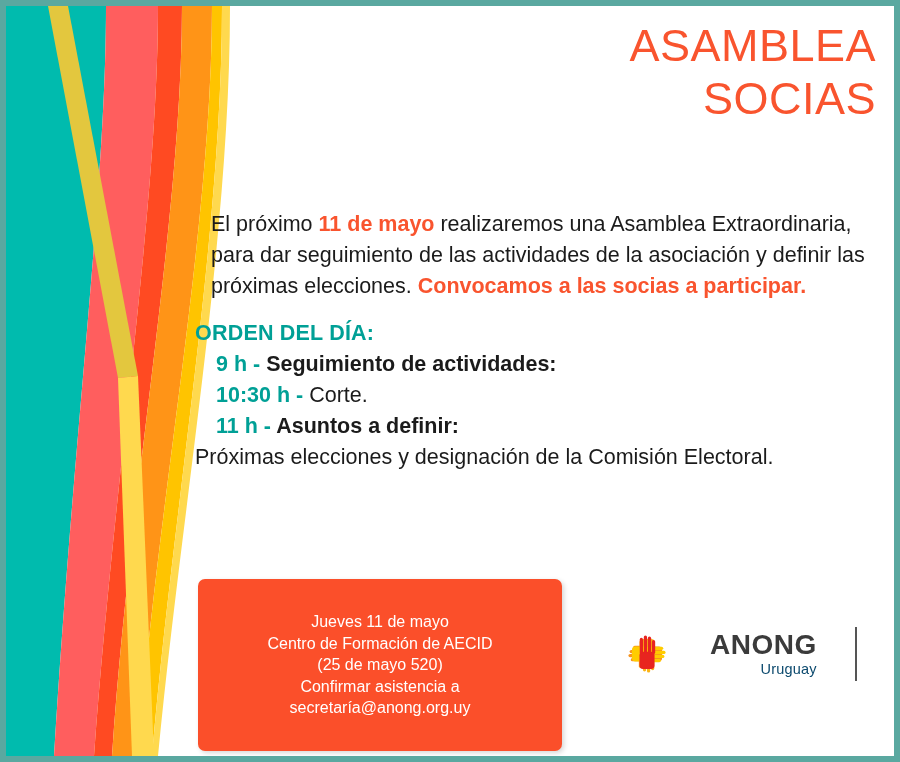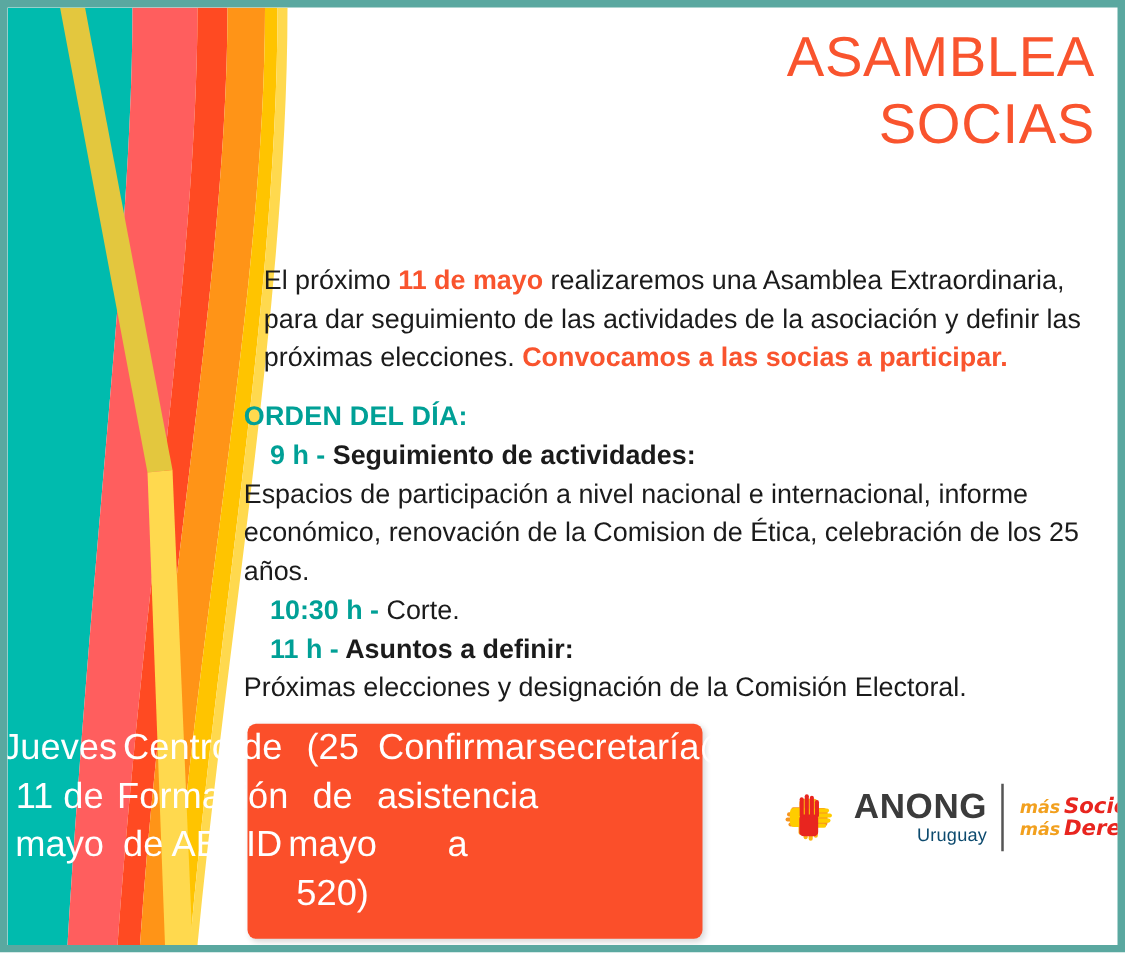--- a/index.html
+++ b/index.html
@@ -71,41 +71,42 @@
   .info-box {
     position: absolute;
     left: 192px;
     top: 573px;
     width: 364px;
     height: 172px;
     background: #fb4f2a;
     border-radius: 7px;
     box-shadow: 2px 2px 5px rgba(0,0,0,0.16);
     color: #ffffff;
-    font-size: 29px;
+    font-size: 16px;
     line-height: 1.34;
     text-align: center;
     display: flex;
-    flex-direction: row;
-    align-items: flex-start;
+    flex-direction: column;
+    align-items: flex-end;
     justify-content: center;
     z-index: 3;
     box-sizing: border-box;
   }
   .info-box div { width: 100%; }
   
   .logo {
     position: absolute;
     left: 612px;
     top: 612px;
     width: 262px;
     height: 72px;
     z-index: 3;
     display: flex;
     align-items: center;
+    gap: 27px;
   }
   .logo-mark { width: 58px; height: 58px; flex: 0 0 58px; }
   .logo-words {
     margin-left: 7px;
     display: flex;
     flex-direction: column;
     align-items: flex-end;
     line-height: 1;
   }
   .logo-anong {
@@ -174,21 +175,20 @@
     <div>SOCIAS</div>
   </div>
 
   <div class="body-block">
 
     <p class="intro"><span>El próximo </span><span class="accent-orange">11 de mayo</span><span> realizaremos una Asamblea Extraordinaria, para dar seguimiento de las actividades de la asociación y definir las próximas elecciones. </span><span class="accent-orange">Convocamos a las socias a participar.</span></p>
 
     <p class="orden-head">ORDEN DEL DÍA:</p>
 
     <p class="agenda-line bold-rest"><span class="accent-teal">9 h - </span><span>Seguimiento de actividades:</span></p>
-    <p class="agenda-body">Espacios de participación a nivel nacional e internacional, informe económico, renovación de la Comision de Ética, celebración de los 25 años.</p>
 
     <p class="agenda-line"><span class="accent-teal">10:30 h - </span><span>Corte.</span></p>
 
     <p class="agenda-line bold-rest"><span class="accent-teal">11 h - </span><span>Asuntos a definir:</span></p>
     <p class="agenda-body">Próximas elecciones y designación de la Comisión Electoral.</p>
   </div>
 
   <div class="info-box">
     <div>Jueves 11 de mayo</div>
     <div>Centro de Formación de AECID</div>

